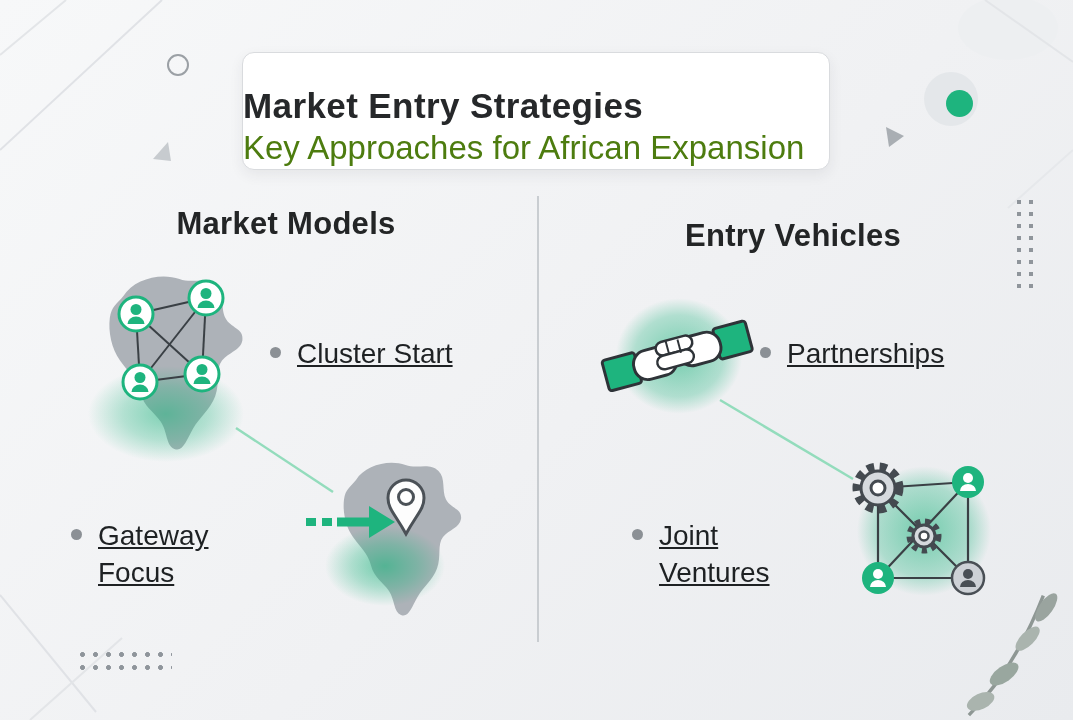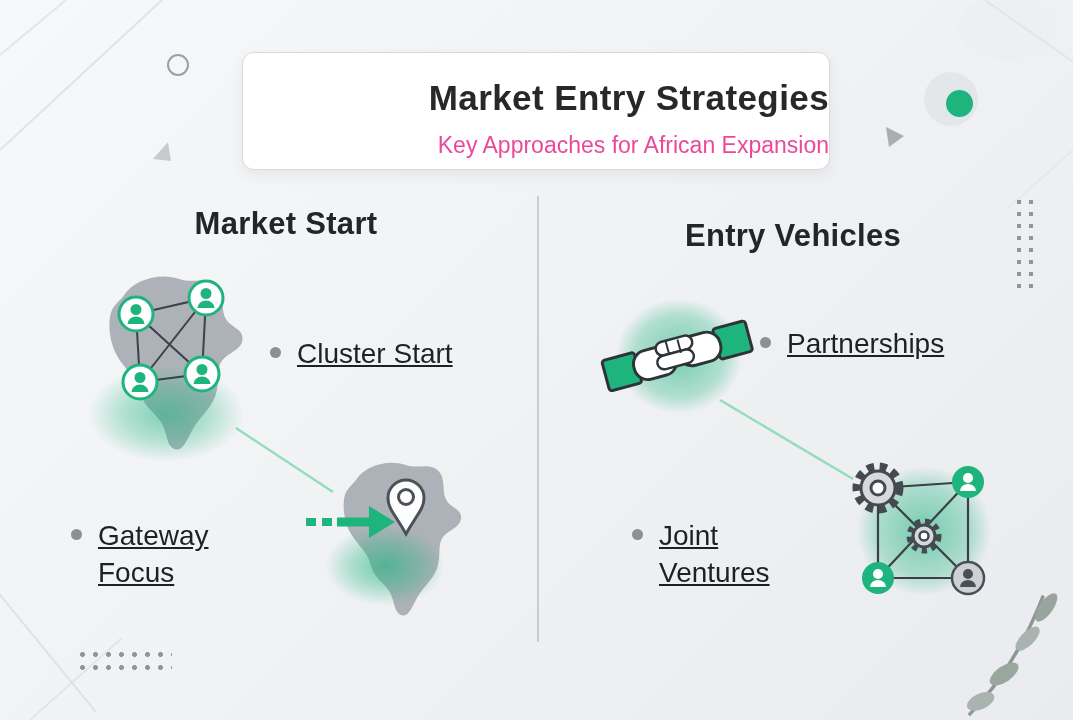--- a/index.html
+++ b/index.html
@@ -15,24 +15,24 @@
     position:relative;width:1073px;height:720px;overflow:hidden;
     background:linear-gradient(135deg,#f7f8f9 0%,#f0f1f3 55%,#e9ebee 100%);
   }
   svg{display:block;}
   .bg-decor{position:absolute;left:0;top:0;z-index:0;}
   .layer{position:absolute;z-index:2;}
 
   .title-card{
     position:absolute;left:242px;top:52px;width:588px;height:118px;z-index:3;
     background:#ffffff;border:1px solid var(--card-border);border-radius:12px;
-    box-shadow:0 5px 14px rgba(40,45,50,.07);text-align:right;padding-top:25px;
+    box-shadow:0 5px 14px rgba(40,45,50,.07);text-align:left;padding-top:33px;
   }
   .title-card h1{font-size:35px;font-weight:700;color:var(--text-dark);letter-spacing:.4px;}
-  .title-card .subtitle{margin-top:14px;font-size:23px;font-weight:400;color:#ec4899;}
+  .title-card .subtitle{margin-top:3px;font-size:33px;font-weight:400;color:#4d7c0f;}
 
   .col-heading{
     position:absolute;top:206px;z-index:3;text-align:center;
     font-size:31px;font-weight:700;color:#232526;letter-spacing:.3px;
   }
   .divider{position:absolute;left:537px;top:196px;width:2px;height:446px;background:#c9cdd1;z-index:1;}
 
   .item{position:absolute;display:flex;align-items:flex-start;gap:16px;z-index:3;}
   .bullet{width:11px;height:11px;border-radius:50%;background:var(--bullet-gray);margin-top:11px;flex:none;}
   .item-text{font-size:28px;font-weight:500;color:#1e2123;line-height:1.32;text-decoration:underline;}
@@ -75,21 +75,21 @@
   <div class="circle-outline"></div>
   <div class="green-dot"></div>
   <div class="dots dots-right"></div>
   <div class="dots dots-bottom-left"></div>
 
   <div class="title-card">
     <h1>Market Entry Strategies</h1>
     <div class="subtitle">Key Approaches for African Expansion</div>
   </div>
 
-  <h2 class="col-heading" style="left:128px;width:316px;">Market Start</h2>
+  <h2 class="col-heading" style="left:128px;width:316px;">Market Models</h2>
   <h2 class="col-heading" style="left:635px;width:316px;margin-top:12px;">Entry Vehicles</h2>
   <div class="divider"></div>
 
   <div class="layer" style="left:78px;top:256px;width:198px;height:208px;">
     <svg width="198" height="208" viewBox="0 0 198 208">
       <defs>
         <radialGradient id="gl1">
           <stop offset="0" stop-color="#1eb47e" stop-opacity=".55"></stop>
           <stop offset=".55" stop-color="#1eb47e" stop-opacity=".3"></stop>
           <stop offset="1" stop-color="#1eb47e" stop-opacity="0"></stop>
@@ -173,21 +173,21 @@
         <rect x="32" y="53" width="44" height="30" rx="14" fill="#fff" stroke-width="3"></rect>
         <rect x="79" y="51" width="44" height="30" rx="14" fill="#fff" stroke-width="3"></rect>
         <rect x="58" y="49" width="38" height="14" rx="7" fill="#fff" stroke-width="2.5"></rect>
         <rect x="56" y="63" width="38" height="14" rx="7" fill="#fff" stroke-width="2.5"></rect>
         <line x1="70" y1="49" x2="70" y2="63" stroke-width="2"></line>
         <line x1="82" y1="51" x2="82" y2="65" stroke-width="2"></line>
       </g>
     </svg>
   </div>
 
-  <div class="item" style="left:760px;top:326px;">
+  <div class="item" style="left:760px;top:336px;">
     <span class="bullet"></span>
     <span class="item-text">Partnerships</span>
   </div>
 
   <div class="item" style="left:632px;top:518px;">
     <span class="bullet"></span>
     <span class="item-text wrap">Joint Ventures</span>
   </div>
 
   <div class="glow" style="left:838px;top:448px;width:172px;height:166px;"></div>

